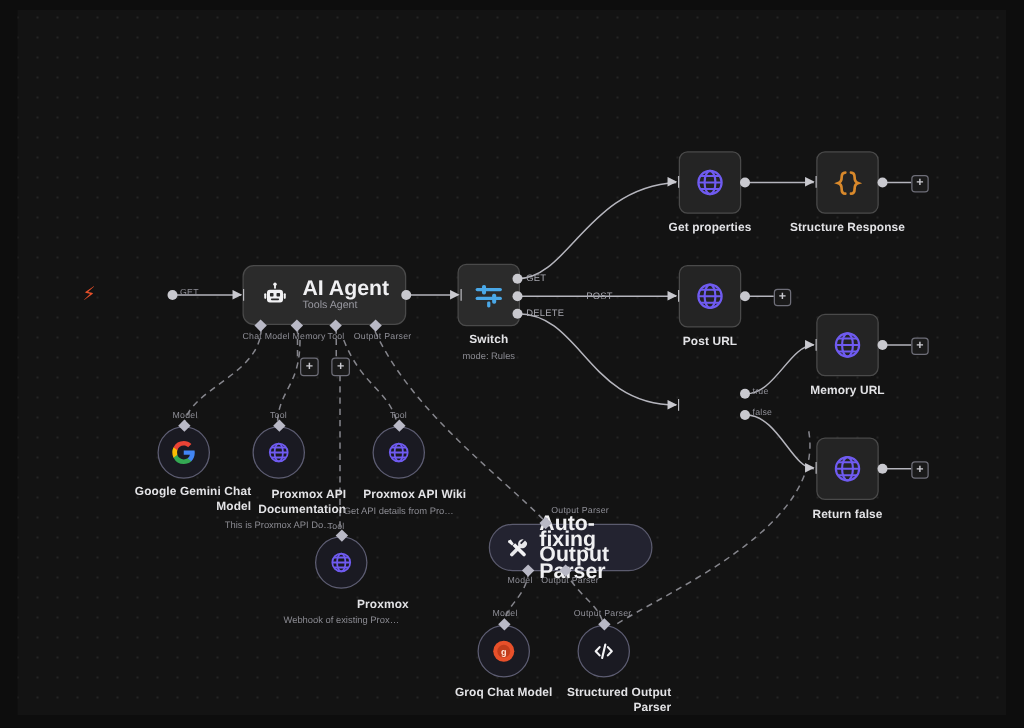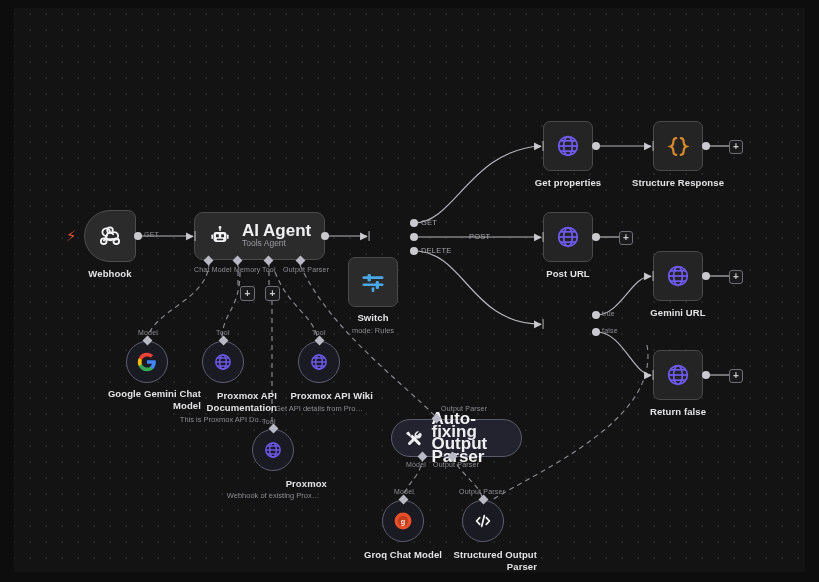--- a/index.html
+++ b/index.html
@@ -143,33 +143,20 @@
       <path d="M300 265 C330 330 400 380 437 418"></path>
 
       <path d="M423 457 C420 480 405 482 403 500"></path>
 
       <path d="M452 457 C465 480 481 484 483 502"></path>
 
       <path d="M647 345 C660 420 540 470 492 500"></path>
     </g>
   </svg>
 
-  <div class="node" style="left:84px;top:210px;">
-    <div class="trigger">
-      <svg class="ico" width="26" height="26" viewBox="0 0 24 24" fill="none" stroke="#f2f2f4" stroke-width="1.7" stroke-linecap="round">
-        <path d="M12 8.5a3.5 3.5 0 1 0-3.1 3.48L6.4 16.2"></path>
-        <path d="M14.9 10.4a3.5 3.5 0 1 0-.55 4.6H19"></path>
-        <path d="M9.2 15h5.1a3.5 3.5 0 1 0 .2-6.2"></path>
-        <circle cx="6.2" cy="16.8" r="2.6"></circle>
-        <circle cx="17.8" cy="16.8" r="2.6"></circle>
-        <circle cx="12" cy="6.6" r="2.6"></circle>
-      </svg>
-    </div>
-    <div class="nlabel" style="top:58px;">Webhook</div>
-  </div>
   <div class="bolt" style="left:66px;top:228px;">⚡</div>
   <div class="dot" style="left:134px;top:232px;"></div>
   <div class="portlbl" style="left:144px;top:231px;">GET</div>
 
   <div class="node" style="left:194px;top:212px;">
     <div class="wide" style="width:131px;height:48px;">
       <svg class="ico" width="22" height="22" viewBox="0 0 24 24" fill="#f2f2f4">
         <rect x="5" y="7.5" width="14" height="11" rx="2.6"></rect>
         <rect x="11.2" y="3" width="1.6" height="3.4" fill="#f2f2f4"></rect>
         <circle cx="12" cy="2.6" r="1.5"></circle>
@@ -196,21 +183,21 @@
   <div class="diamond" style="left:297px;top:257px;"></div>
 
   <div class="portlbl" style="left:194px;top:266px;">Chat Model</div>
   <div class="portlbl" style="left:234px;top:266px;">Memory</div>
   <div class="portlbl" style="left:262px;top:266px;">Tool</div>
   <div class="portlbl" style="left:283px;top:266px;">Output Parser</div>
 
   <div class="plusbtn" style="left:240px;top:286px;">+</div>
   <div class="plusbtn" style="left:265px;top:286px;">+</div>
 
-  <div class="node" style="left:348px;top:211px;margin-top:46px;">
+  <div class="node" style="left:366px;top:211px;">
     <div class="sq">
       <svg class="ico" width="26" height="26" viewBox="0 0 24 24">
         <g stroke="#4aa8e8" stroke-width="2.4" stroke-linecap="round">
           <path d="M3.5 8h17"></path>
             <path d="M3.5 14.5h17"></path>
         </g>
         <g fill="#4aa8e8">
           <rect x="7" y="4.6" width="3" height="7" rx="1.3"></rect>
           <rect x="14.5" y="11" width="3" height="7.5" rx="1.3"></rect>
           <rect x="10.8" y="16.8" width="2.4" height="4.4" rx="1"></rect>
@@ -280,21 +267,21 @@
   <div class="node" style="left:653px;top:251px;">
     <div class="sq dark">
       <svg class="ico" width="26" height="26" viewBox="0 0 24 24" fill="none" stroke="#6f5bf0" stroke-width="1.6">
         <circle cx="12" cy="12" r="8.6"></circle>
           <ellipse cx="12" cy="12" rx="4" ry="8.6"></ellipse>
           <path d="M3.6 12h16.8"></path>
           <path d="M5 7.2h14"></path>
           <path d="M5 16.8h14"></path>
       </svg>
     </div>
-    <div class="nlabel" style="top:56px;">Gemini URL</div>
+    <div class="nlabel" style="top:56px;">Memory URL</div>
   </div>
   <div class="arrowin" style="left:644px;top:272px;">▶|</div>
   <div class="dot" style="left:702px;top:272px;"></div>
   <div class="plusbtn endp" style="left:729px;top:270px;">+</div>
 
   <div class="node" style="left:653px;top:350px;">
     <div class="sq dark">
       <svg class="ico" width="26" height="26" viewBox="0 0 24 24" fill="none" stroke="#6f5bf0" stroke-width="1.6">
         <circle cx="12" cy="12" r="8.6"></circle>
           <ellipse cx="12" cy="12" rx="4" ry="8.6"></ellipse>

